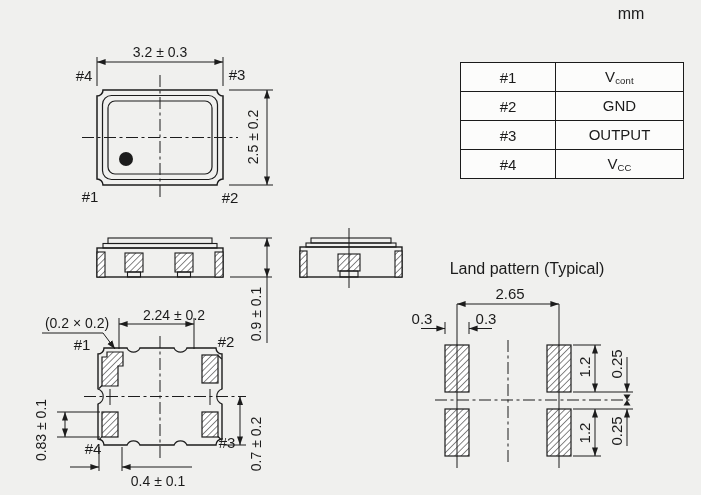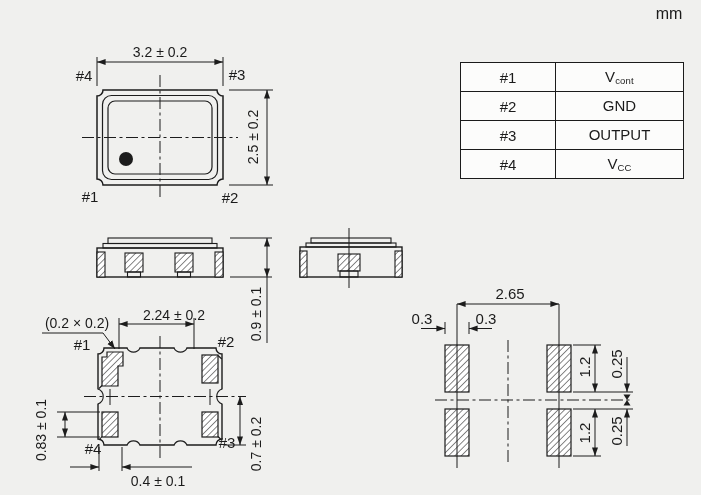--- a/index.html
+++ b/index.html
@@ -139,21 +139,21 @@
     <path d="M573,345 H601 M573,392 H633 M573,409 H633 M573,456 H601" stroke-width="1"></path>
     <line x1="595" y1="345" x2="595" y2="392" stroke-width="1" marker-start="url(#arS)" marker-end="url(#arE)"></line>
     <line x1="595" y1="409" x2="595" y2="456" stroke-width="1" marker-start="url(#arS)" marker-end="url(#arE)"></line>
     <line x1="627" y1="357" x2="627" y2="392" stroke-width="1" marker-end="url(#arE)"></line>
     <path d="M623.5,394.6 L630.5,394.6 L627,400 Z" fill="#1c1c1c" stroke="none"></path>
     <line x1="627" y1="446" x2="627" y2="409" stroke-width="1" marker-end="url(#arE)"></line>
     <path d="M623.5,405.4 L630.5,405.4 L627,400 Z" fill="#1c1c1c" stroke="none"></path>
   </g>
 </svg>
 
-<div class="lbl big" style="left:669px; top:14px;">mm</div>
+<div class="lbl big" style="left:631px; top:14px;">mm</div>
 
 <table id="term-table">
   <tbody>
     <tr>
       <td class="c1">#1</td>
       <td class="c2"><span>V</span><sub>cont</sub></td>
     </tr>
     <tr>
       <td class="c1">#2</td>
       <td class="c2"><span>GND</span><sub></sub></td>
@@ -162,39 +162,40 @@
       <td class="c1">#3</td>
       <td class="c2"><span>OUTPUT</span><sub></sub></td>
     </tr>
     <tr>
       <td class="c1">#4</td>
       <td class="c2"><span>V</span><sub>CC</sub></td>
     </tr>
   </tbody>
 </table>
 
-<div class="lbl" style="left:160px; top:52px;">3.2 ± 0.2</div>
+<div class="lbl" style="left:160px; top:52px;">3.2 ± 0.3</div>
 <div class="lbl rot" style="left:253px; top:137px;">2.5 ± 0.2</div>
 <div class="lbl mid" style="left:84px; top:75px;">#4</div>
 <div class="lbl mid" style="left:237px; top:74px;">#3</div>
 <div class="lbl mid" style="left:90px; top:196px;">#1</div>
 <div class="lbl mid" style="left:230px; top:197px;">#2</div>
 
 <div class="lbl rot" style="left:256px; top:314px;">0.9 ± 0.1</div>
 
 <div class="lbl" style="left:77px; top:323px;">(0.2 × 0.2)</div>
 <div class="lbl" style="left:154px; top:315px;margin-left:20px;">2.24 ± 0.2</div>
 <div class="lbl mid" style="left:82px; top:344px;">#1</div>
 <div class="lbl mid" style="left:226px; top:341px;">#2</div>
 <div class="lbl rot" style="left:41px; top:430px;">0.83 ± 0.1</div>
 <div class="lbl mid" style="left:93px; top:448px;">#4</div>
 <div class="lbl mid" style="left:227px; top:442px;">#3</div>
 <div class="lbl" style="left:158px; top:457px;margin-top:24px;">0.4 ± 0.1</div>
 <div class="lbl rot" style="left:256px; top:444px;">0.7 ± 0.2</div>
 
+<div class="lbl big" style="left:527px; top:269px;">Land pattern (Typical)</div>
 <div class="lbl mid" style="left:510px; top:293px;text-align:right;">2.65</div>
 <div class="lbl mid" style="left:422px; top:318px;">0.3</div>
 <div class="lbl mid" style="left:486px; top:318px;">0.3</div>
 <div class="lbl rot mid" style="left:584px; top:367px;">1.2</div>
 <div class="lbl rot mid" style="left:616px; top:364px;">0.25</div>
 <div class="lbl rot mid" style="left:584px; top:433px;">1.2</div>
 <div class="lbl rot mid" style="left:616px; top:431px;">0.25</div>
 
 </div>
 

